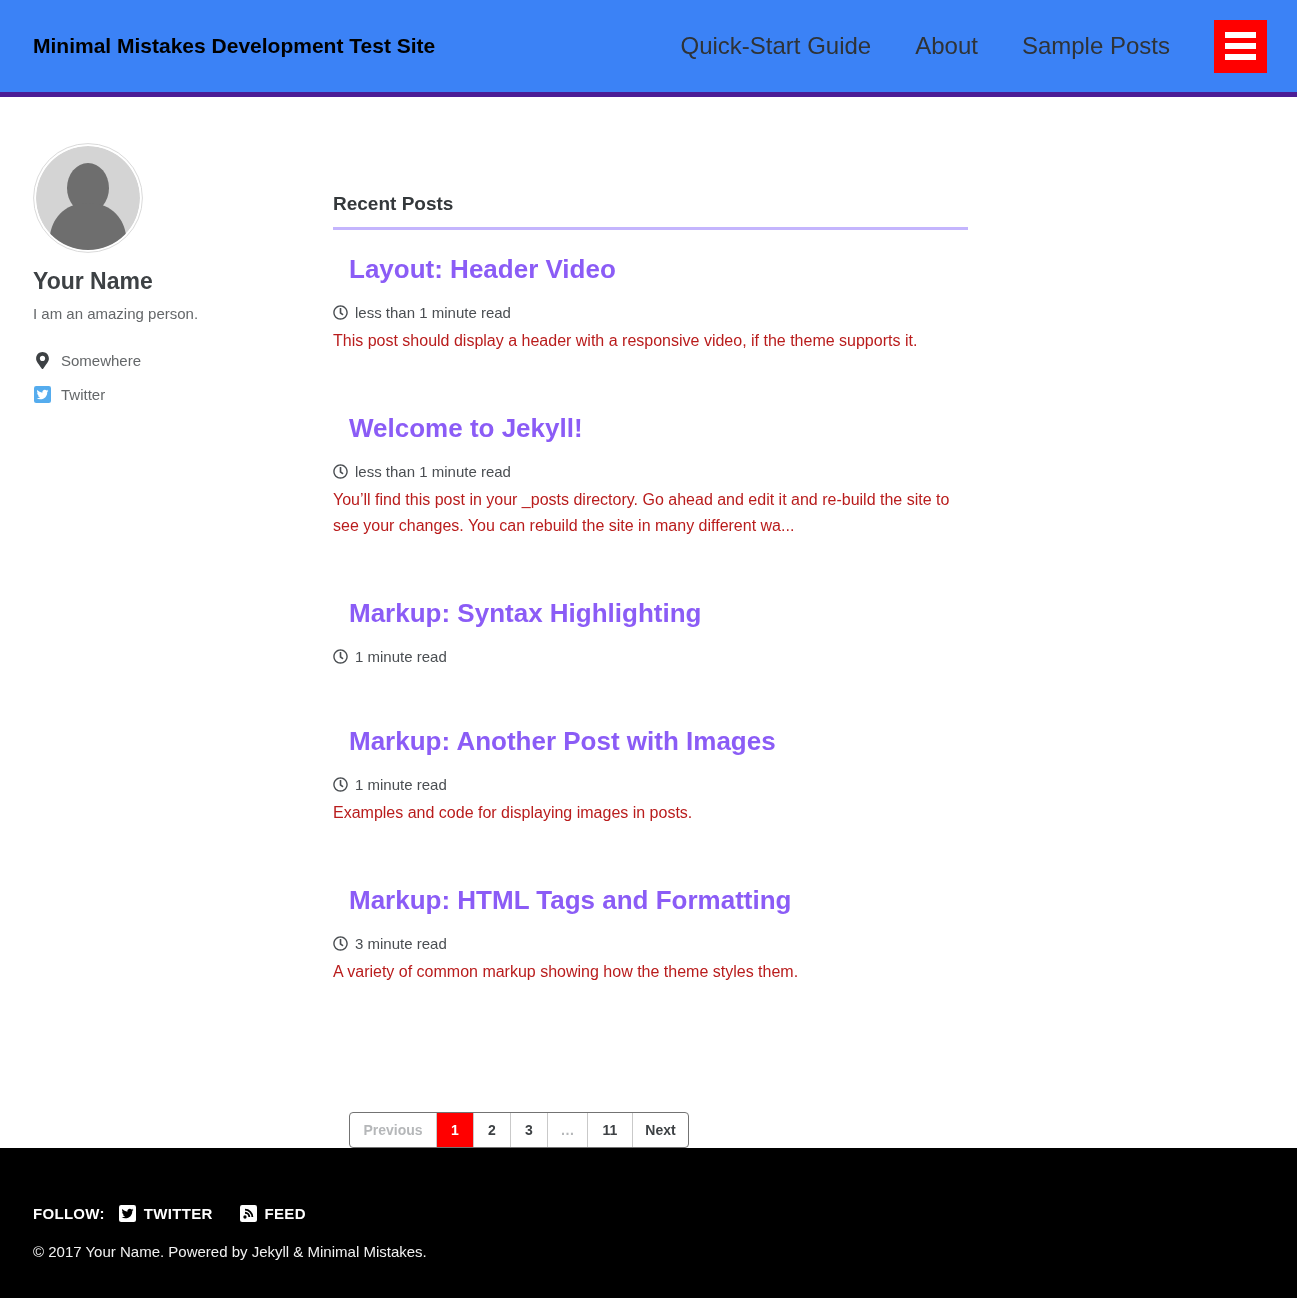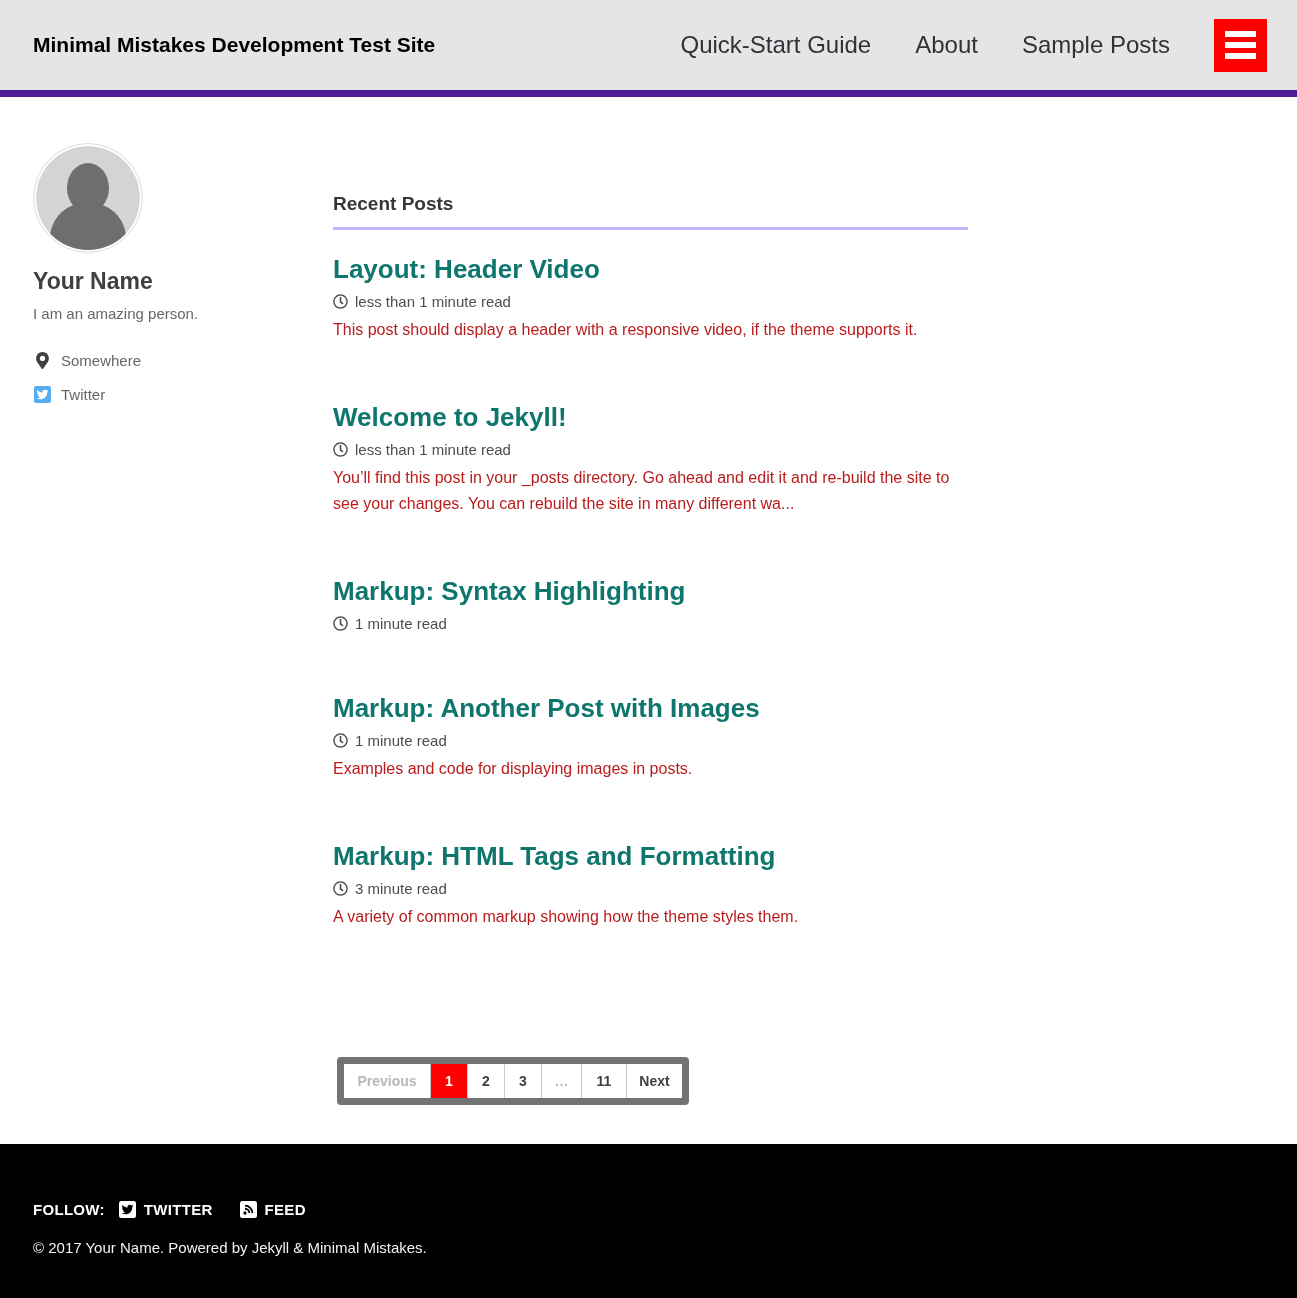--- a/index.html
+++ b/index.html
@@ -9,24 +9,24 @@
     display: flex; flex-direction: column;
     background: #ffffff;
     font-family: "Liberation Sans", "DejaVu Sans", sans-serif;
     color: #3d4144;
     overflow: hidden;
   }
 
   
   .masthead {
     height: 97px; flex-shrink: 0;
-    border-bottom: 7px solid #4c1d95;
+    border-bottom: 5px solid #4c1d95;
     display: flex; align-items: center; justify-content: space-between;
     padding: 0 30px 0 33px;
-    background: #e5e5e5;
+    background: #3b82f6;
   }
   .site-title { font-size: 21px; font-weight: bold; color: #000; cursor: pointer; white-space: nowrap; }
   .primary-nav { display: flex; align-items: center; gap: 44px; }
   .primary-nav a { font-size: 24px; color: #2f3337; text-decoration: none; cursor: pointer; white-space: nowrap; }
   .menu-btn {
     width: 53px; height: 53px; background: #ff0000; border: none; padding: 0;
     display: flex; cursor: pointer;
   }
   .hamburger { margin: auto; display: flex; flex-direction: column; gap: 5px; }
   .hamburger .bar { width: 31px; height: 6px; background: #fff; }
@@ -43,28 +43,28 @@
   .author-links li .lnk { cursor: pointer; }
   .icon-box { display: inline-flex; width: 18px; justify-content: center; }
 
   .main { width: 635px; }
   .archive-subtitle {
     margin: 50px 0 0; padding-bottom: 12px;
     border-bottom: 3px solid #c4b5fd;
     font-size: 19px; font-weight: bold; color: #34383b;
   }
   .post { margin: 22px 0 57px; }
-  .post-title { margin: 0; font-size: 26px; font-weight: bold; line-height: 34px; color: #0f766e; cursor: pointer; }
+  .post-title { margin: 16px; font-size: 26px; font-weight: bold; line-height: 34px; color: #8b5cf6; cursor: pointer; }
   .post-meta { margin: 5px 0 0; height: 21px; display: flex; align-items: center; gap: 7px; font-size: 15px; color: #4a4e52; }
   .post-excerpt { margin: 5px 0 0; font-size: 16px; line-height: 26px; color: #b91c1c; }
 
   
   .pagination {
-    display: inline-flex; margin: 70px 4px 0;
-    border: 7px solid #737373; border-radius: 4px; overflow: hidden;
+    display: inline-flex; margin: 70px 16px 0;
+    border: 1px solid #737373; border-radius: 4px; overflow: hidden;
     font-size: 14px; font-weight: bold; color: #3d4144; background: #fff;
   }
   .page { height: 34px; display: flex; align-items: center; justify-content: center; border-left: 1px solid #c9c9c9; cursor: pointer; }
   .page:first-child { border-left: none; }
   .page.prev { width: 86px; color: #b5b7b9; cursor: default; }
   .page.num { width: 37px; }
   .page.active { background: #ff0000; color: #fff; }
   .page.ellipsis { width: 40px; color: #b5b7b9; cursor: default; }
   .page.wide { width: 45px; }
   .page.next { width: 56px; }

